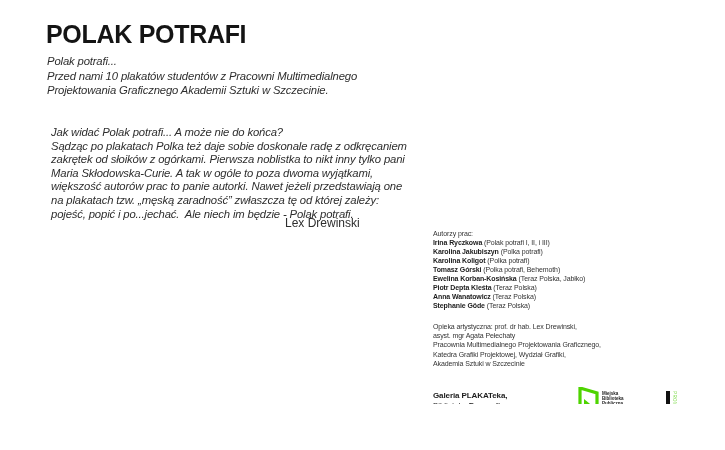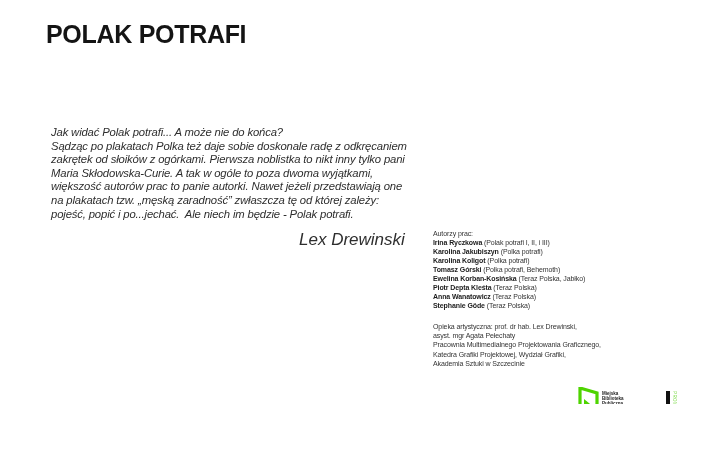--- a/index.html
+++ b/index.html
@@ -43,23 +43,22 @@
     font-size: 11.3px;
     line-height: 13.6px;
     letter-spacing: -0.15px;
     white-space: pre;
     color: #2e2e2e;
   }
   .signature {
     position: absolute;
     left: 283px;
     top: 214px;
-    margin: 16px;
-    font-style: italic;
-    font-size: 17px;
+    margin: 2px;
+    font-size: 12px;
     color: #2e2e2e;
   }
   .authors-block {
     position: absolute;
     left: 433px;
     top: 229px;
     font-size: 7px;
     line-height: 9px;
     letter-spacing: -0.1px;
     color: #333333;
@@ -150,20 +149,23 @@
     background: #0d0d0d;
   }
 </style>
 </head>
 <body>
 
 <div class="page">
 
   <h1 class="page-title">POLAK POTRAFI</h1>
 
+  <p class="intro-paragraph">Polak potrafi...
+Przed nami 10 plakatów studentów z Pracowni Multimedialnego
+Projektowania Graficznego Akademii Sztuki w Szczecinie.</p>
 
   <p class="body-paragraph">Jak widać Polak potrafi... A może nie do końca?
 Sądząc po plakatach Polka też daje sobie doskonale radę z odkręcaniem
 zakrętek od słoików z ogórkami. Pierwsza noblistka to nikt inny tylko pani
 Maria Skłodowska-Curie. A tak w ogóle to poza dwoma wyjątkami,
 większość autorów prac to panie autorki. Nawet jeżeli przedstawiają one
 na plakatach tzw. „męską zaradność” zwłaszcza tę od której zależy:
 pojeść, popić i po...jechać.  Ale niech im będzie - Polak potrafi.</p>
 
   <p class="signature">Lex Drewinski</p>
@@ -213,20 +215,27 @@
         </div>
       </div>
   </div>
 
   <div class="credits-block">Opieka artystyczna: prof. dr hab. Lex Drewinski,
 asyst. mgr Agata Pełechaty
 Pracownia Multimedialnego Projektowania Graficznego,
 Katedra Grafiki Projektowej, Wydział Grafiki,
 Akademia Sztuki w Szczecinie</div>
 
+  <div class="venue-block">
+    <div class="venue-line1">Galeria PLAKATeka,</div>
+    <div class="venue-line2">
+      <span>Biblioteka</span>
+      <b>Promedia</b>
+    </div>
+  </div>
 
   <svg class="library-logo" viewBox="0 0 21 38" xmlns="http://www.w3.org/2000/svg">
     <polygon points="2,1 19,6 19,31 2,37" fill="#ffffff" stroke="#4ed400" stroke-width="3.2"></polygon>
     <polygon points="6,12 14.5,19 6,26" fill="#4ed400"></polygon>
   </svg>
 
   <div class="library-text">
 
       <div class="lib-line">Miejska</div>
 

